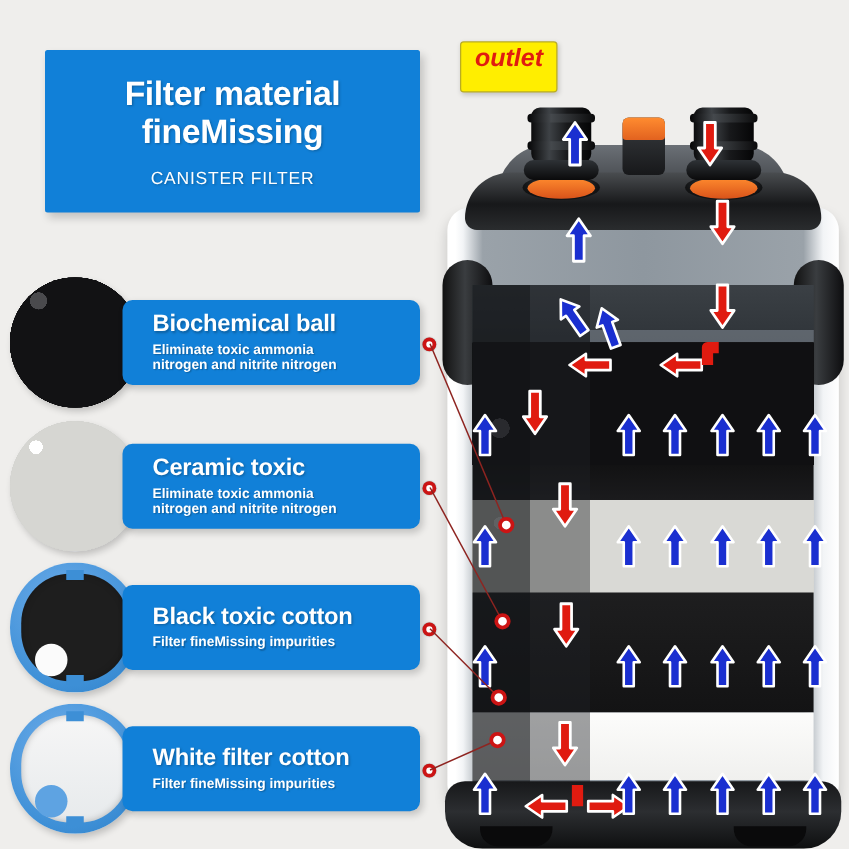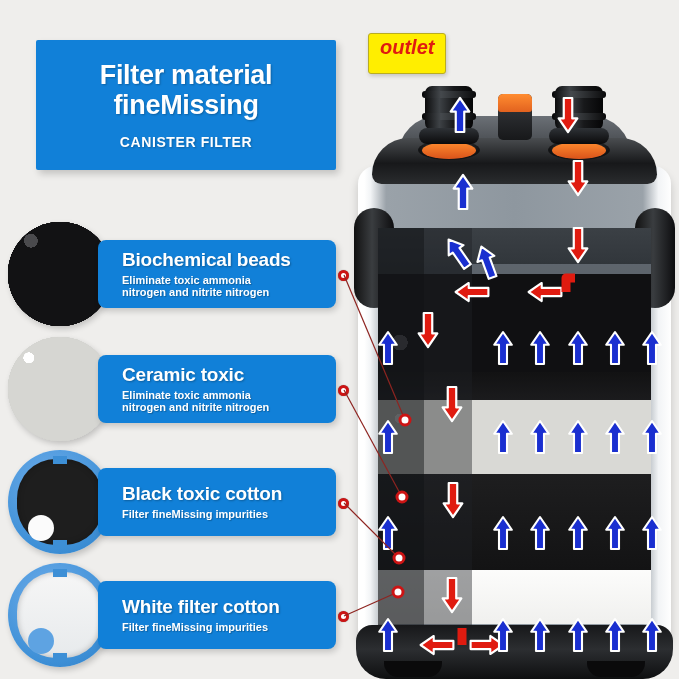--- a/index.html
+++ b/index.html
@@ -17,21 +17,21 @@
     position: absolute; left: 20px; top: 40px; width: 300px; height: 130px;
     background: #1180d8; border-radius: 2px;
     box-shadow: 3px 4px 7px rgba(0,0,0,.18);
     display: flex; flex-direction: column; align-items: center; justify-content: center; margin-left: 16px;
   }
   .title-main {
     color: #fff; font-size: 27px; font-weight: bold; line-height: 1.12;
     text-align: center; letter-spacing: -.3px; text-shadow: 1px 1px 2px rgba(0,0,0,.25);
   }
   .title-sub {
-    color: #fff; font-size: 14px; font-weight: bold; letter-spacing: .6px;
+    color: #fff; font-size: 14px; font-weight: normal; letter-spacing: .6px;
     margin-top: 14px; text-shadow: 1px 1px 2px rgba(0,0,0,.25);
   }
 
   
   .feature { position: absolute; left: 0; }
   .f-circle {
     position: absolute; left: 8px; top: 0; width: 104px; height: 104px;
     border-radius: 50%; overflow: hidden;
     box-shadow: 2px 3px 6px rgba(0,0,0,.20);
     background: #eef3f8;
@@ -272,21 +272,21 @@
       <span>fineMissing</span>
     </div>
     <div class="title-sub">CANISTER FILTER</div>
   </div>
 
   <div class="feature" style="top:222px">
     <div class="f-circle">
         <div class="bioballs"></div>
       </div>
     <div class="f-banner">
-      <div class="f-title">Biochemical beads</div>
+      <div class="f-title">Biochemical ball</div>
       <div class="f-desc">
         <span>Eliminate toxic ammonia</span><br>
         <span>nitrogen and nitrite nitrogen</span>
       </div>
     </div>
     <div class="f-dot" style="top:48px"></div>
   </div>
 
   <div class="feature" style="top:337px">
     <div class="f-circle">

